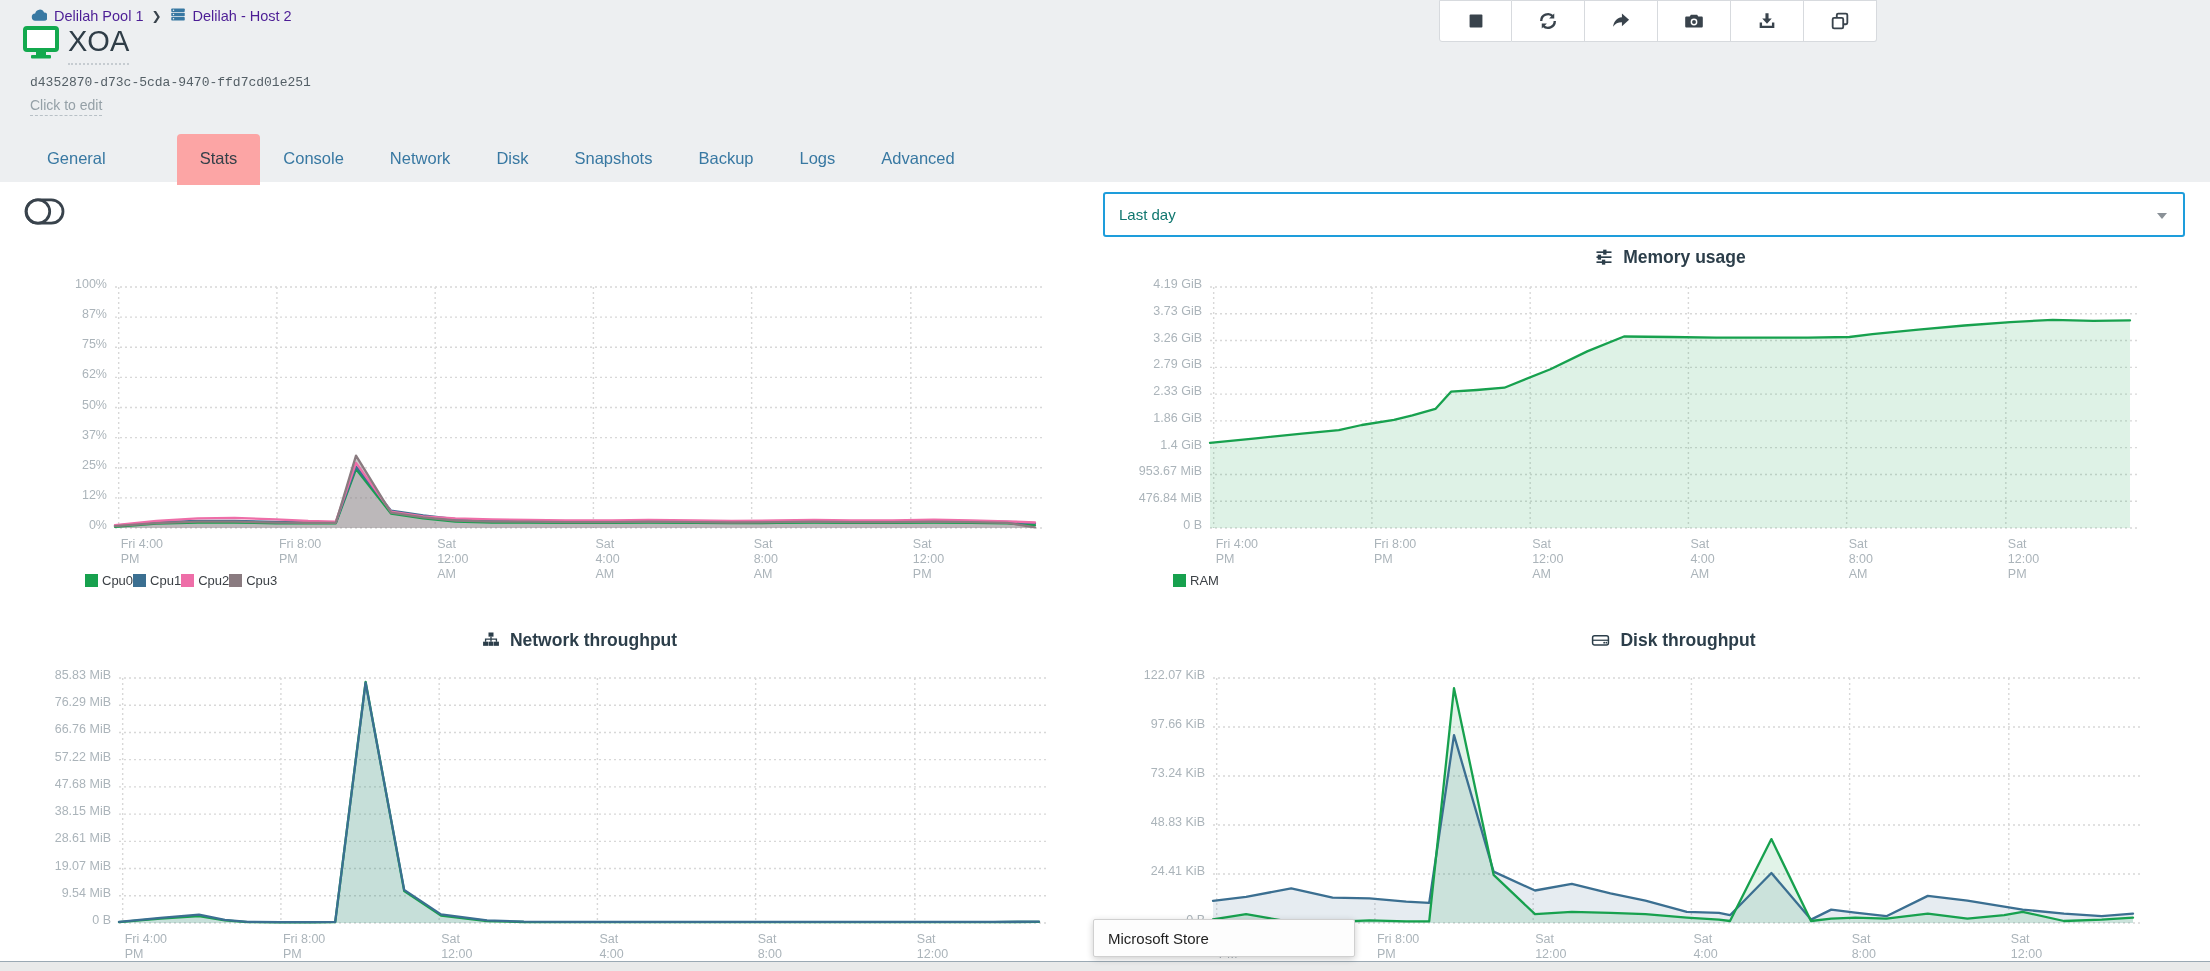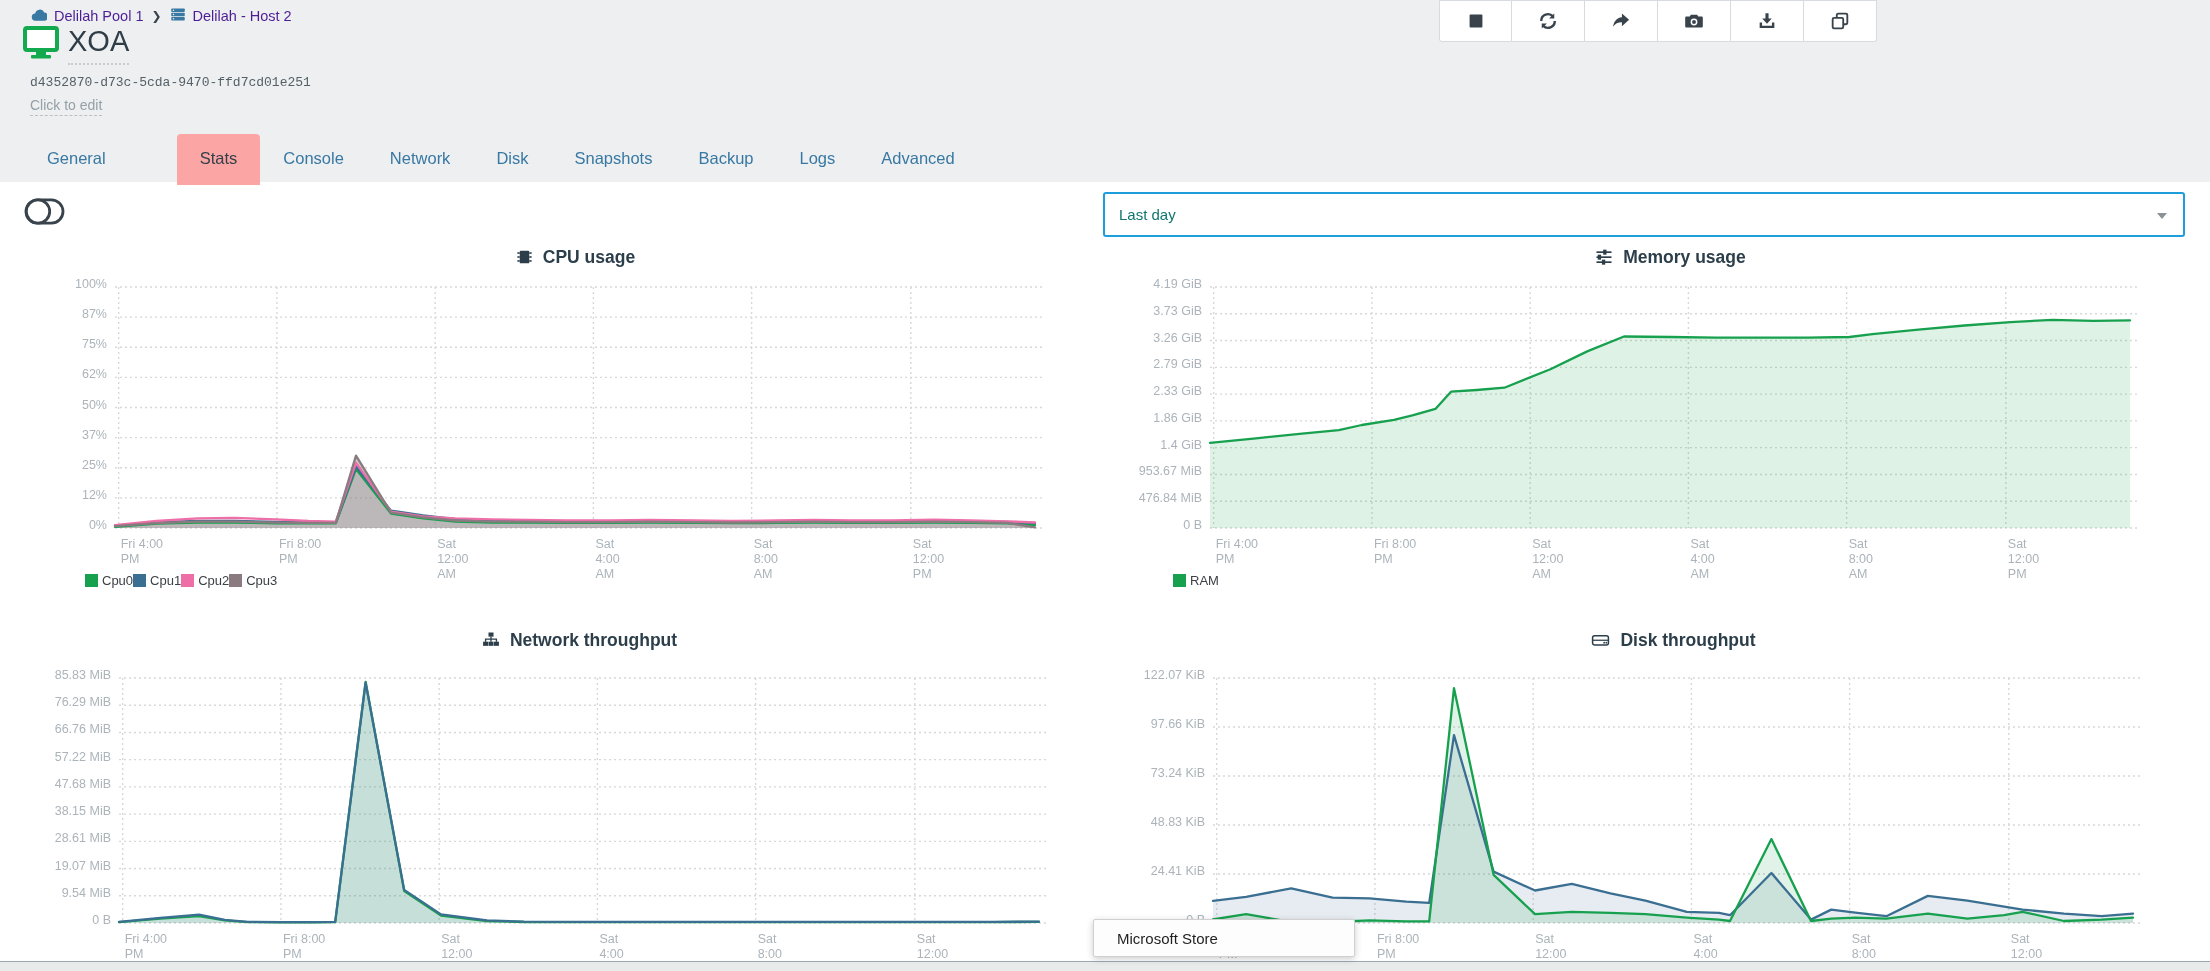--- a/index.html
+++ b/index.html
@@ -41,21 +41,21 @@
   .chart-title{position:absolute;height:28px;display:flex;align-items:center;justify-content:center;gap:9px;
     font-size:17.5px;font-weight:700;color:#2c3e4a;}
   .chart-title svg{display:block;}
   .chart svg.plot{position:absolute;left:0;}
   .legend{position:absolute;display:flex;gap:0;align-items:center;font-size:13px;color:#3c4146;}
   .legend .item{display:flex;align-items:center;gap:4px;}
   .legend .sw{width:13px;height:13px;display:inline-block;}
   
   .os-tooltip{position:absolute;left:1093px;top:919px;width:262px;height:38px;box-sizing:border-box;
     background:#fdfdfd;border:1px solid #d0d0d0;border-radius:2px;box-shadow:0 2px 7px rgba(0,0,0,.2);
-    display:flex;align-items:center;padding-left:23px;font-size:15px;color:#1f1f1f;z-index:50;}
+    display:flex;align-items:center;padding-left:14px;font-size:15px;color:#1f1f1f;z-index:50;}
   .taskbar-edge{position:absolute;left:0;bottom:0;width:2210px;height:9px;background:#e9eaea;
     border-top:1px solid #9aa9b4;z-index:40;}
 </style>
 </head>
 <body>
 
 <div class="header">
 
   <div class="breadcrumb">
     <span>
@@ -173,36 +173,20 @@
       </svg>
   </span>
 </div>
 
 <div class="range-select">
   <span>Last day</span>
   <span class="caret"></span>
 </div>
 
 <section class="chart" id="chart-0" style="left: 25px; top: 243px; width: 1055px; height: 373px;">
-  <div class="chart-title" style="left: 90px; width: 920px; top: 0px;">
-    <span>
-      <svg width="19" height="20" viewBox="0 0 24 24">
-          <rect x="6" y="4" width="12" height="16" rx="1.5" fill="#2c3e4a"></rect>
-          <g fill="#2c3e4a">
-            <rect x="3" y="6" width="3" height="2"></rect>
-            <rect x="3" y="11" width="3" height="2"></rect>
-            <rect x="3" y="16" width="3" height="2"></rect>
-            <rect x="18" y="6" width="3" height="2"></rect>
-            <rect x="18" y="11" width="3" height="2"></rect>
-            <rect x="18" y="16" width="3" height="2"></rect>
-          </g>
-        </svg>
-    </span>
-    <span>CPU usage</span>
-  </div>
   <svg class="plot" width="1055" height="315" viewBox="0 0 1055 315" style="top: 28px;">
       <line x1="90" y1="257" x2="1020" y2="257" stroke="#d8d8d8" stroke-width="1.4" stroke-dasharray="2,3"></line>
       <text x="82" y="258" text-anchor="end" font-size="12.5" fill="#abb4ba" font-family="&quot;Liberation Sans&quot;,sans-serif">0%</text>
       <line x1="90" y1="226.875" x2="1020" y2="226.875" stroke="#d8d8d8" stroke-width="1.4" stroke-dasharray="2,3"></line>
       <text x="82" y="227.875" text-anchor="end" font-size="12.5" fill="#abb4ba" font-family="&quot;Liberation Sans&quot;,sans-serif">12%</text>
       <line x1="90" y1="196.75" x2="1020" y2="196.75" stroke="#d8d8d8" stroke-width="1.4" stroke-dasharray="2,3"></line>
       <text x="82" y="197.75" text-anchor="end" font-size="12.5" fill="#abb4ba" font-family="&quot;Liberation Sans&quot;,sans-serif">25%</text>
       <line x1="90" y1="166.625" x2="1020" y2="166.625" stroke="#d8d8d8" stroke-width="1.4" stroke-dasharray="2,3"></line>
       <text x="82" y="167.625" text-anchor="end" font-size="12.5" fill="#abb4ba" font-family="&quot;Liberation Sans&quot;,sans-serif">37%</text>
       <line x1="90" y1="136.5" x2="1020" y2="136.5" stroke="#d8d8d8" stroke-width="1.4" stroke-dasharray="2,3"></line>

